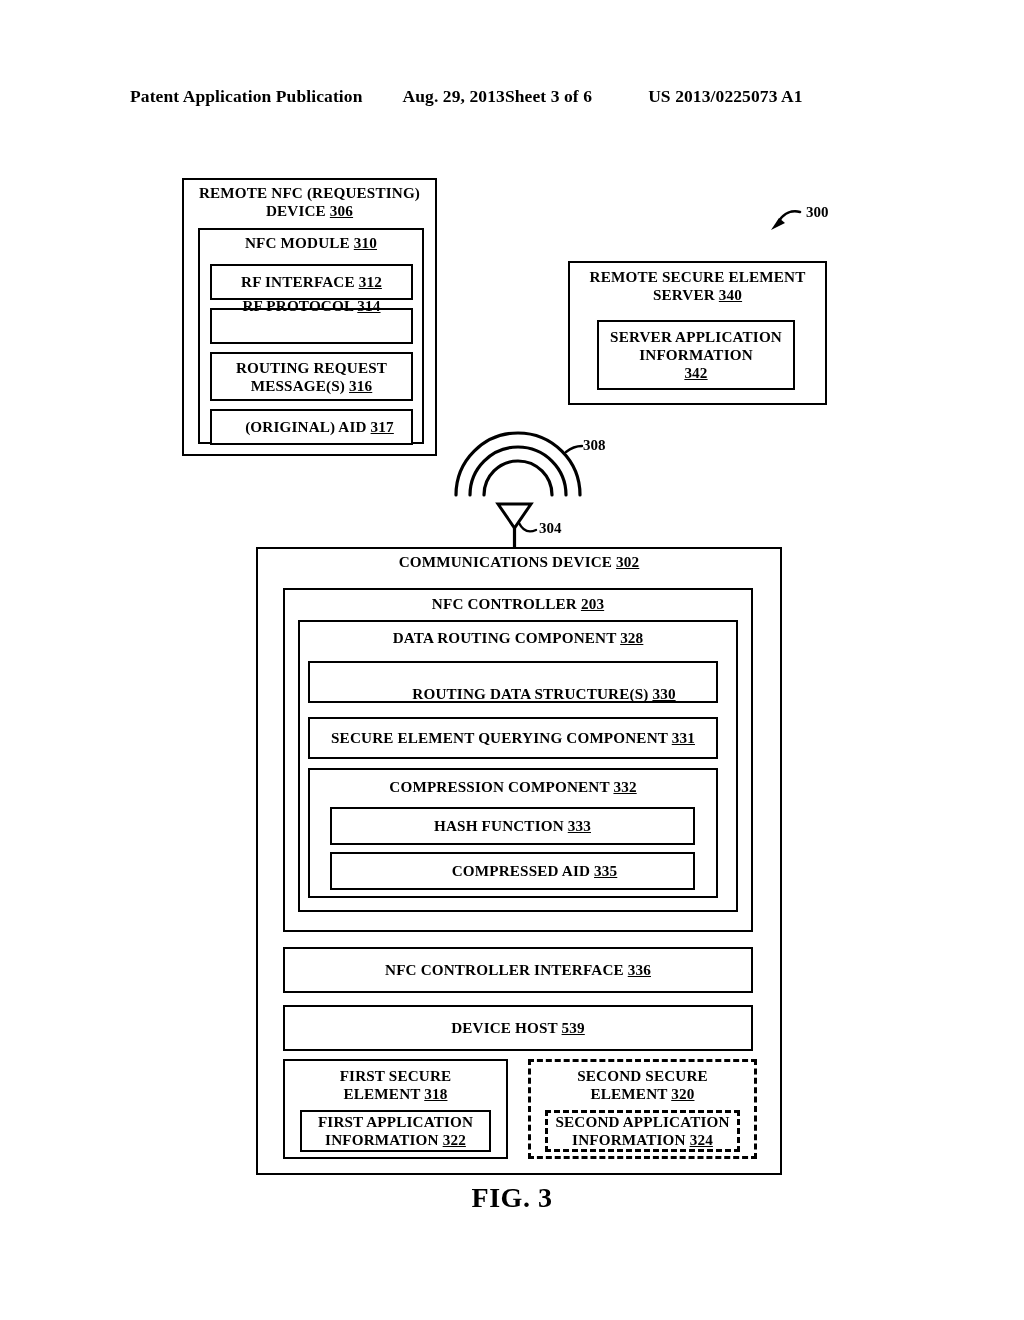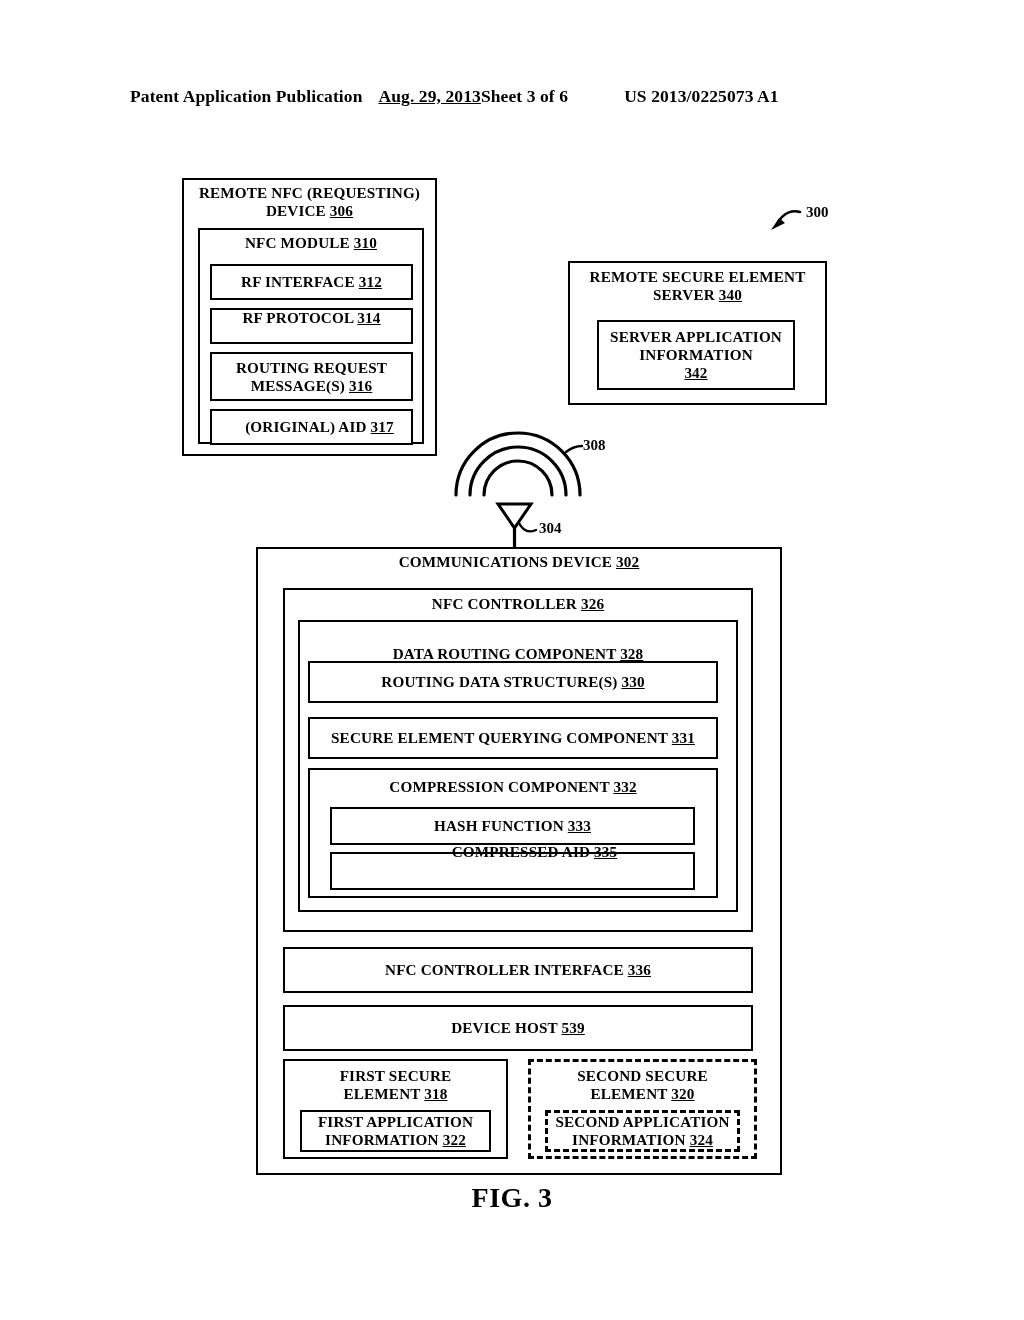--- a/index.html
+++ b/index.html
@@ -24,21 +24,21 @@
     width: 764px;
     height: 26px;
     display: flex;
     align-items: baseline;
     font-weight: bold;
     font-size: 17.5px;
     letter-spacing: 0.1px;
     white-space: nowrap;
   }
   .page-header .hdr-pub      { }
-  .page-header .hdr-date     { margin-left: 16px; text-decoration: underline; }
+  .page-header .hdr-date     { margin-left: 40px; }
   .page-header .hdr-sheet    { }
   .page-header .hdr-patno    { margin-left: 56px; }
 
   
   .box {
     position: absolute;
     box-sizing: border-box;
     border: 2.5px solid #000;
     background: #ffffff;
   }
@@ -110,21 +110,21 @@
 <div class="lbl" style="left:182px; top:184px; width:255px;"><span>REMOTE NFC (REQUESTING)
 DEVICE </span><span class="ul">306</span></div>
 
 <div class="box" style="left:198px; top:228px; width:226px; height:216px;"></div>
 <div class="lbl" style="left:198px; top:234px; width:226px;"><span>NFC MODULE </span><span class="ul">310</span></div>
 
 <div class="box thin" style="left:210px; top:264px; width:203px; height:36px;"></div>
 <div class="lbl centered" style="left:210px; top:264px; width:203px; height:36px;"><span><span>RF INTERFACE </span><span class="ul">312</span></span></div>
 
 <div class="box thin" style="left:210px; top:308px; width:203px; height:36px;"></div>
-<div class="lbl centered" style="left:210px; top:308px; width:203px; height:20px;"><span><span>RF PROTOCOL </span><span class="ul">314</span></span></div>
+<div class="lbl centered" style="left:210px; top:296px; width:203px; height:20px;"><span><span>RF PROTOCOL </span><span class="ul">314</span></span></div>
 
 <div class="box thin" style="left:210px; top:352px; width:203px; height:49px;"></div>
 <div class="lbl centered" style="left:210px; top:352px; width:203px; height:49px;"><span><span>ROUTING REQUEST
 MESSAGE(S) </span><span class="ul">316</span></span></div>
 
 <div class="box thin" style="left:210px; top:409px; width:203px; height:36px;"></div>
 <div class="lbl centered" style="left:210px; top:409px; width:203px; height:36px;padding-left:16px;"><span><span>(ORIGINAL) AID </span><span class="ul">317</span></span></div>
 
 <div class="box" style="left:568px; top:261px; width:259px; height:144px;"></div>
 <div class="lbl" style="left:568px; top:268px; width:259px;font-family:Liberation Serif, serif;"><span>REMOTE SECURE ELEMENT
@@ -132,39 +132,39 @@
 
 <div class="box thin" style="left:597px; top:320px; width:198px; height:70px;"></div>
 <div class="lbl centered" style="left:597px; top:320px; width:198px; height:70px;"><span><span>SERVER APPLICATION
 INFORMATION
 </span><span class="ul">342</span></span></div>
 
 <div class="box" style="left:256px; top:547px; width:526px; height:628px;"></div>
 <div class="lbl" style="left:256px; top:553px; width:526px;"><span>COMMUNICATIONS DEVICE </span><span class="ul">302</span></div>
 
 <div class="box" style="left:283px; top:588px; width:470px; height:344px;"></div>
-<div class="lbl" style="left:283px; top:595px; width:470px;"><span>NFC CONTROLLER </span><span class="ul">326</span></div>
+<div class="lbl" style="left:283px; top:595px; width:470px;"><span>NFC CONTROLLER </span><span class="ul">203</span></div>
 
 <div class="box thin" style="left:298px; top:620px; width:440px; height:292px;"></div>
-<div class="lbl" style="left:298px; top:629px; width:440px;margin-top:16px;"><span>DATA ROUTING COMPONENT </span><span class="ul">328</span></div>
+<div class="lbl" style="left:298px; top:629px; width:440px;"><span>DATA ROUTING COMPONENT </span><span class="ul">328</span></div>
 
 <div class="box thin" style="left:308px; top:661px; width:410px; height:42px;"></div>
-<div class="lbl centered" style="left:308px; top:661px; width:410px; height:42px;"><span><span>ROUTING DATA STRUCTURE(S) </span><span class="ul">330</span></span></div>
+<div class="lbl centered" style="left:308px; top:661px; width:472px; height:42px;align-items:flex-end;"><span><span>ROUTING DATA STRUCTURE(S) </span><span class="ul">330</span></span></div>
 
 <div class="box thin" style="left:308px; top:717px; width:410px; height:42px;"></div>
 <div class="lbl centered" style="left:308px; top:717px; width:410px; height:42px;"><span><span>SECURE ELEMENT QUERYING COMPONENT </span><span class="ul">331</span></span></div>
 
 <div class="box thin" style="left:308px; top:768px; width:410px; height:130px;"></div>
 <div class="lbl" style="left:308px; top:778px; width:410px;"><span>COMPRESSION COMPONENT </span><span class="ul">332</span></div>
 
 <div class="box thin" style="left:330px; top:807px; width:365px; height:38px;"></div>
 <div class="lbl centered" style="left:330px; top:807px; width:365px; height:38px;"><span><span>HASH FUNCTION </span><span class="ul">333</span></span></div>
 
 <div class="box thin" style="left:330px; top:852px; width:365px; height:38px;"></div>
-<div class="lbl centered" style="left:330px; top:833px; width:409px; height:38px;"><span><span>COMPRESSED AID </span><span class="ul">335</span></span></div>
+<div class="lbl centered" style="left:330px; top:852px; width:409px; height:38px;"><span><span>COMPRESSED AID </span><span class="ul">335</span></span></div>
 
 <div class="box" style="left:283px; top:947px; width:470px; height:46px;"></div>
 <div class="lbl centered" style="left:283px; top:947px; width:470px; height:46px;"><span><span>NFC CONTROLLER INTERFACE  </span><span class="ul">336</span></span></div>
 
 <div class="box" style="left:283px; top:1005px; width:470px; height:46px;"></div>
 <div class="lbl centered" style="left:283px; top:1005px; width:470px; height:46px;"><span><span>DEVICE HOST </span><span class="ul">539</span></span></div>
 
 <div class="box" style="left:283px; top:1059px; width:225px; height:100px;"></div>
 <div class="lbl" style="left:283px; top:1067px; width:225px;"><span>FIRST SECURE
 ELEMENT </span><span class="ul">318</span></div>

